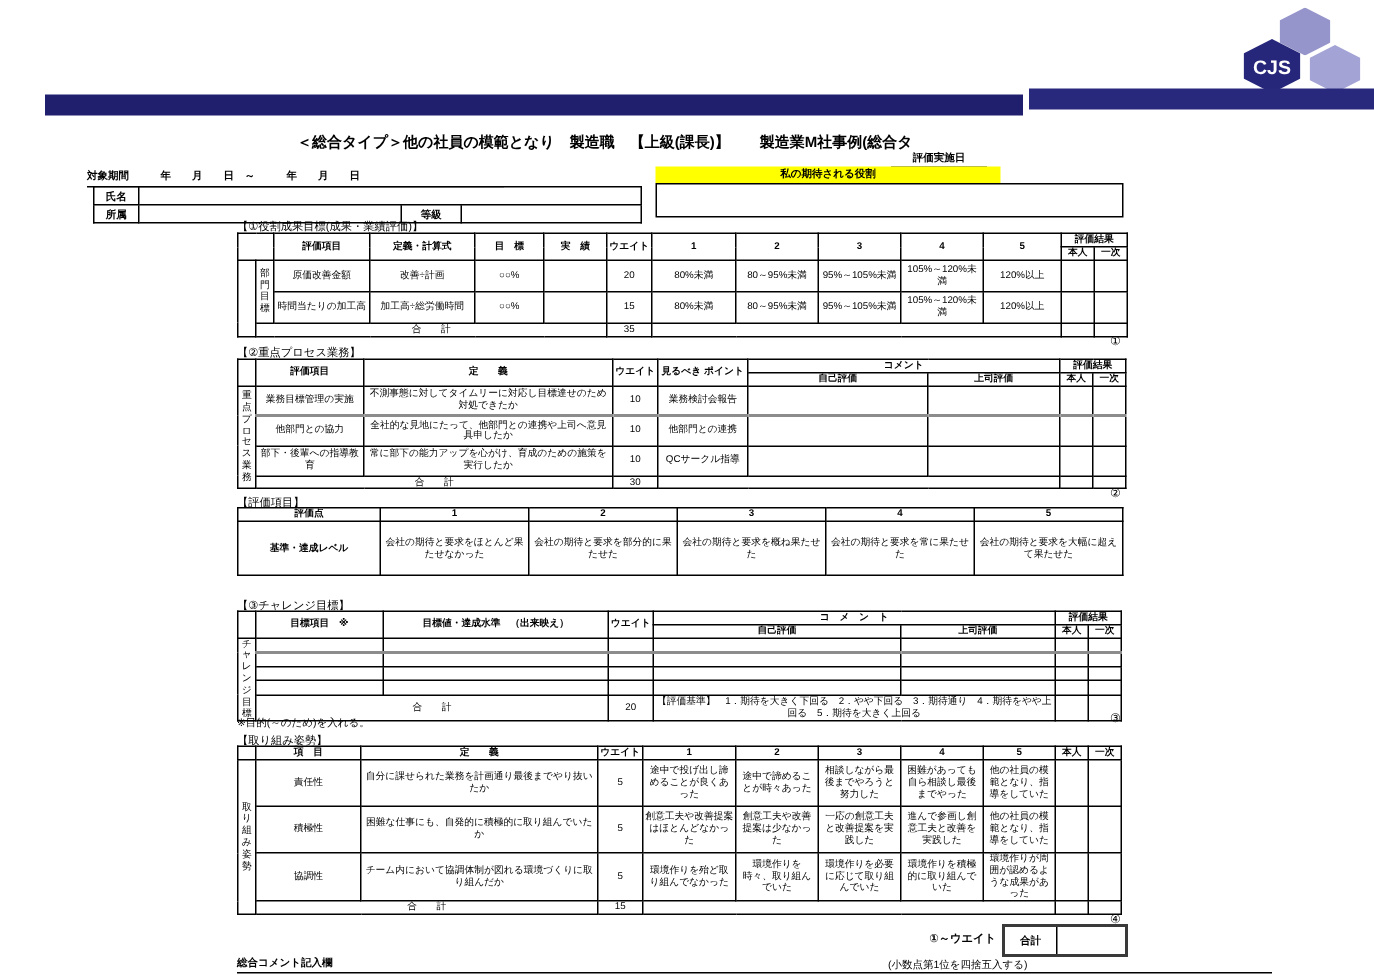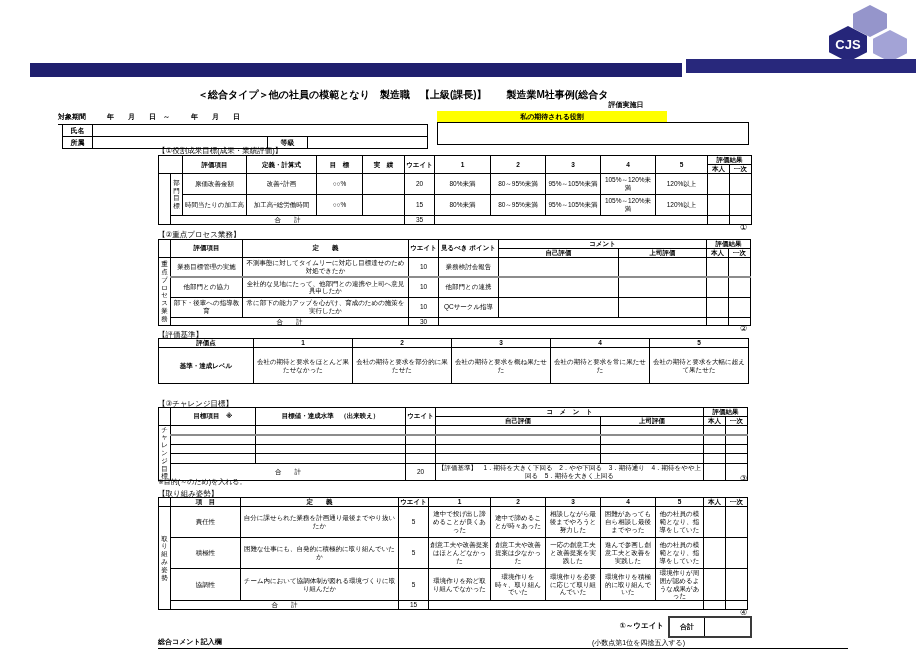--- a/index.html
+++ b/index.html
@@ -229,21 +229,21 @@
       <td colspan="2" class="bold">合　　計</td>
       <td>30</td>
       <td colspan="3"></td>
       <td></td>
       <td></td>
     </tr>
   </tbody>
     </table>
   <div class="marker" style="left:740px;top:324px">②</div>
 
-  <div class="sec-h" style="left:158px;top:330px">【評価基準】</div>
+  <div class="sec-h" style="left:158px;top:330px">【評価項目】</div>
   <table class="f" style="left:158px;top:338px">
     <colgroup>
         <col style="width:95px">
         <col style="width:99px">
         <col style="width:99px">
         <col style="width:99px">
         <col style="width:99px">
         <col style="width:99px">
       </colgroup>
     <tbody>

